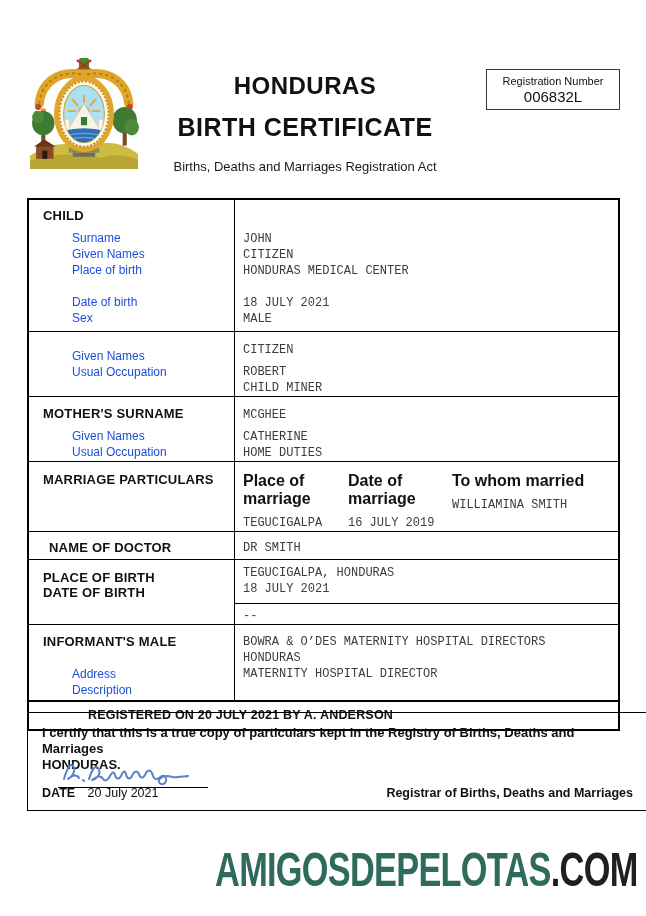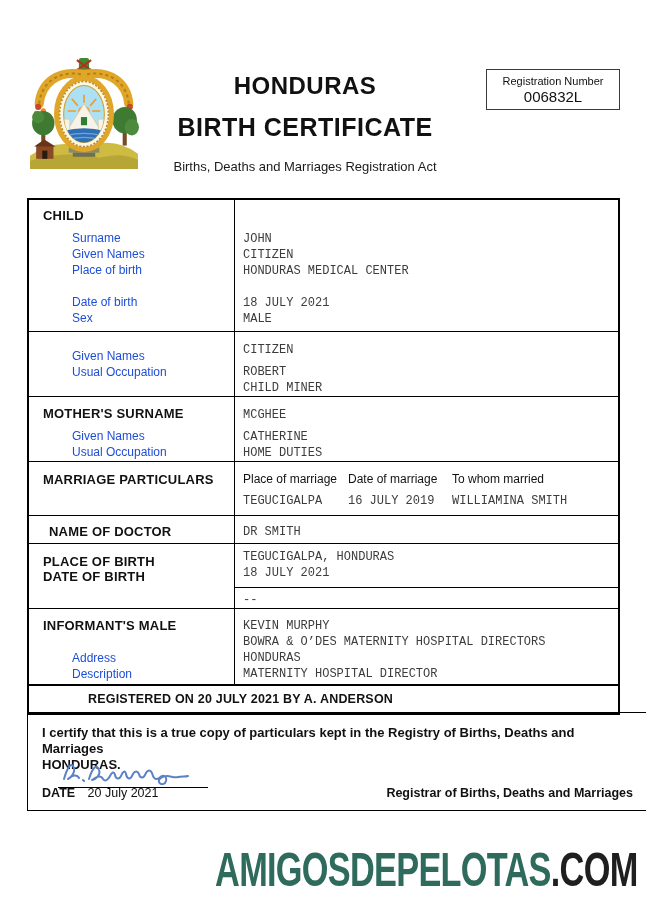--- a/index.html
+++ b/index.html
@@ -43,21 +43,21 @@
   .row-doctor  { min-height:28px; }
   .row-birth   { min-height:58px; }
   .row-inform  { min-height:76px; }
 
   .pt8 { padding-top:8px; } .pt9 { padding-top:9px; } .pt10 { padding-top:10px; }
   .pt31 { padding-top:31px; }
 
   
   .marr-cols { display:flex; padding-top:10px; }
   .marr-col1 { width:105px; } .marr-col2 { width:104px; } .marr-col3 { flex:1; }
-  .marr-lab { font-size:12px; font-weight:normal; }
+  .marr-lab { font-size:16px; font-weight:bold; }
   .marr-val { margin-top:7px; }
 
   
   .birth-top { padding:5px 0 6px; border-bottom:1px solid #000; margin:0 -8px; padding-left:8px; }
   .birth-extra { padding-top:4px; }
 
   
   .registered { font-size:12.5px; font-weight:bold; letter-spacing:.2px;padding-left:45px; }
 
   
@@ -260,21 +260,20 @@
     </div>
 
     <div class="t-row row-inform">
       <div class="cell-l pt9">
         <div class="sec-h">INFORMANT'S MALE</div>
         <div style="height:17px;"></div>
         <div class="lbl">Address</div>
         <div class="lbl">Description</div>
       </div>
       <div class="cell-r pt9">
-        <div class="mono-line">KEVIN MURPHY</div>
         <div class="mono-line">BOWRA &amp; O’DES MATERNITY HOSPITAL DIRECTORS</div>
         <div class="mono-line">HONDURAS</div>
         <div class="mono-line">MATERNITY HOSPITAL DIRECTOR</div>
       </div>
     </div>
 
     <div class="full-row">
       <div class="registered">REGISTERED ON 20 JULY 2021 BY A. ANDERSON</div>
     </div>
   </div>

